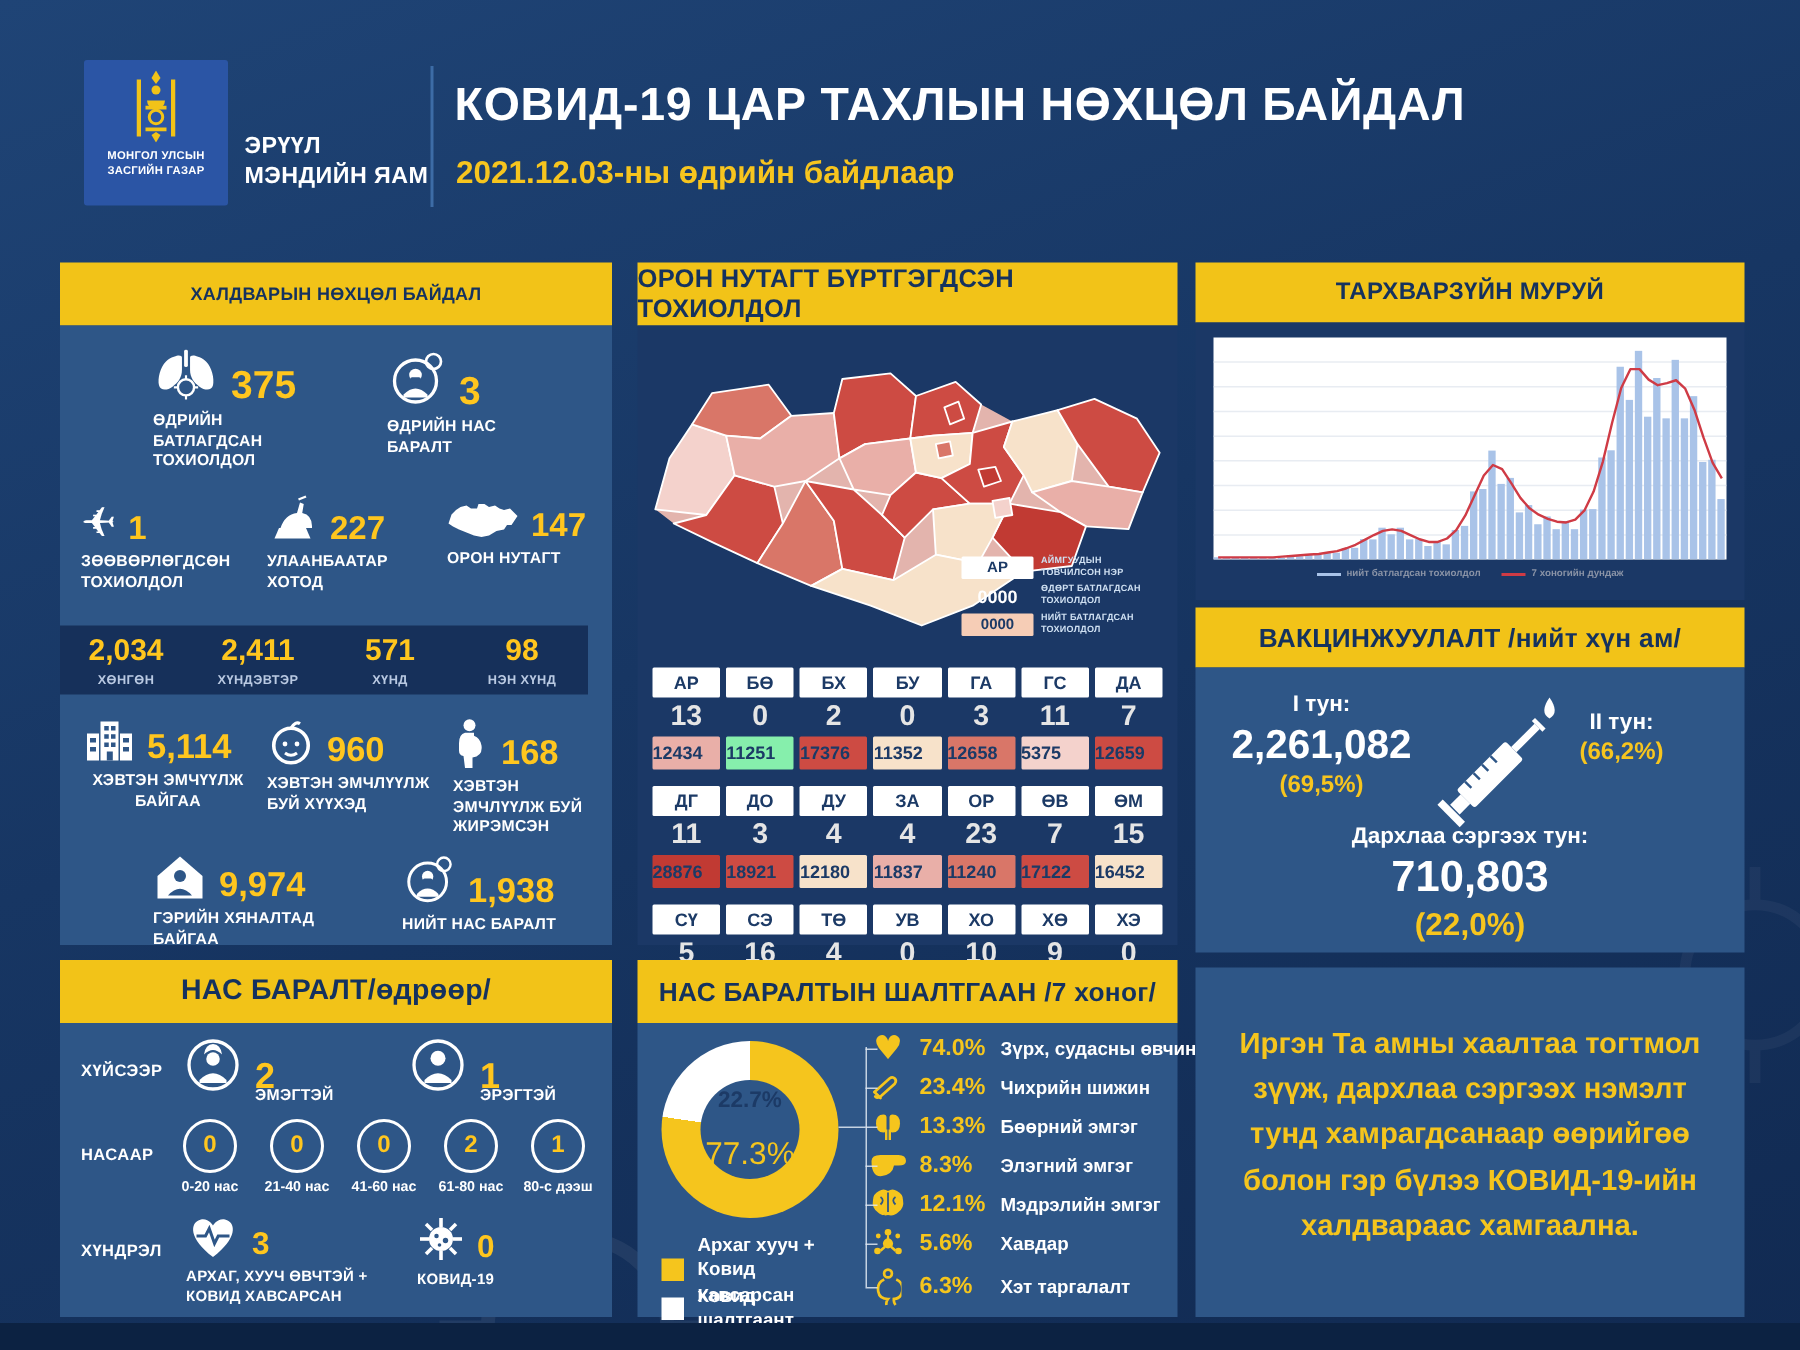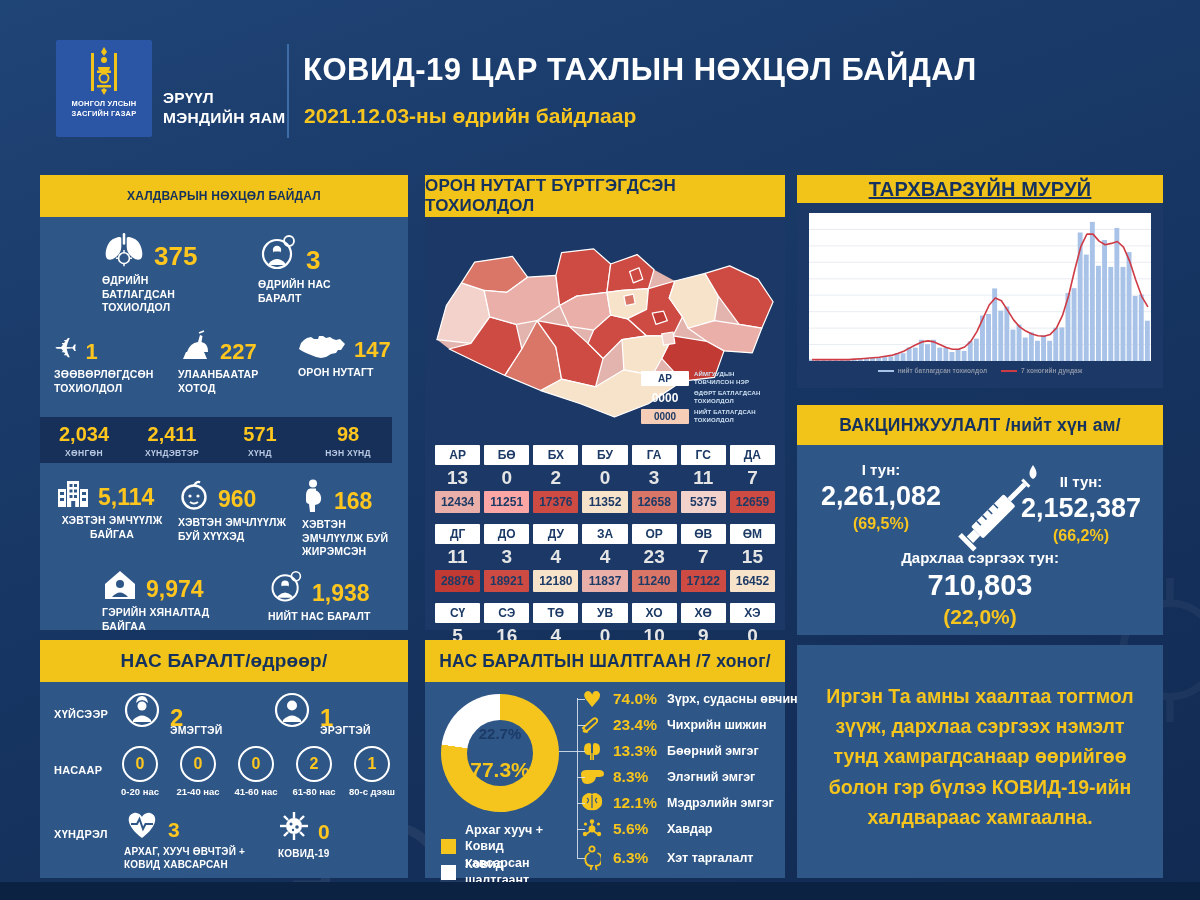--- a/index.html
+++ b/index.html
@@ -34,31 +34,31 @@
   
   .rowlbl{position:absolute;color:#fff;font-weight:bold;font-size:11px;letter-spacing:.3px;}
   .circ{width:36px;height:36px;border:2.5px solid #fff;border-radius:50%;display:flex;align-items:center;justify-content:center;color:#ffc61e;font-weight:bold;font-size:16px;}
   .agewrap{position:absolute;width:52px;text-align:center;}
   .agewrap .al{color:#fff;font-weight:bold;font-size:9.5px;margin-top:4px;line-height:1.25;}
   
   .prov-groups{position:absolute;left:10px;top:228px;width:340px;}
   .prov-group{display:grid;grid-template-columns:repeat(7,1fr);gap:4px;margin-bottom:11px;}
   .p-abbr{background:#fff;color:#1c3a66;font-weight:bold;font-size:12px;text-align:center;padding:3px 0;border-radius:1px;}
   .p-daily{color:#e5e5e5;font-weight:bold;font-size:19px;text-align:center;padding:2px 0;}
-  .p-total{color:#1c3a66;font-weight:bold;font-size:12px;text-align:center;padding:4px 0;border-radius:1px;}
+  .p-total{color:#1c3a66;font-weight:bold;font-size:12px;text-align:left;padding:4px 0;border-radius:1px;}
   
   .maplegend{position:absolute;right:6px;top:146px;width:128px;}
   .mlrow{display:flex;align-items:center;gap:5px;margin-bottom:4px;}
   .mlsample{width:48px;height:15px;display:flex;align-items:center;justify-content:center;font-weight:bold;font-size:10px;border-radius:1px;flex:none;}
   .mllbl{color:#cfe0f2;font-weight:bold;font-size:6px;line-height:1.25;letter-spacing:.2px;}
   
   .donut{position:absolute;left:16px;top:12px;width:118px;height:118px;border-radius:50%;}
   .hole{position:absolute;left:42px;top:38px;width:66px;height:66px;background:#2e5687;border-radius:50%;display:flex;flex-direction:column;align-items:center;justify-content:center;}
   .hole .p1{color:#1c3a66;font-weight:bold;font-size:15px;}
-  .hole .p2{color:#f5c51d;font-weight:bold;font-size:21px;margin-top:16px;}
+  .hole .p2{color:#f5c51d;font-weight:normal;font-size:21px;margin-top:16px;}
   .dleg{position:absolute;display:flex;gap:9px;align-items:center;}
   .dleg .sq{width:15px;height:15px;flex:none;margin-top:1px;}
   .dleg .t{color:#fff;font-weight:bold;font-size:12.5px;line-height:1.3;}
   .cause{position:absolute;display:flex;align-items:center;height:24px;}
   .cause .ic{width:30px;display:flex;justify-content:center;flex:none;}
   .cause .pc{width:54px;color:#f5c51d;font-weight:bold;font-size:15.5px;margin-left:6px;flex:none;}
   .cause .tx{color:#fff;font-weight:bold;font-size:12.5px;white-space:nowrap;}
   .bline{position:absolute;background:#dfe7f2;opacity:.85;}
   
   .plot{position:absolute;left:12px;top:10px;width:342px;height:148px;background:#fff;}
@@ -423,21 +423,21 @@
       <div class="prov-groups" id="prov-groups">
           <div class="prov-group">
             <div>
               <div class="p-abbr">АР</div>
               <div class="p-daily">13</div>
               <div class="p-total" style="background:#e9afa8">12434</div>
             </div>
             <div>
               <div class="p-abbr">БӨ</div>
               <div class="p-daily">0</div>
-              <div class="p-total" style="background:#fca5a5">11251</div>
+              <div class="p-total" style="background:#86efac">11251</div>
             </div>
             <div>
               <div class="p-abbr">БХ</div>
               <div class="p-daily">2</div>
               <div class="p-total" style="background:#cd4b43">17376</div>
             </div>
             <div>
               <div class="p-abbr">БУ</div>
               <div class="p-daily">0</div>
               <div class="p-total" style="background:#f7e2ca">11352</div>
@@ -648,21 +648,21 @@
               </g>
             </svg>
           </span>
         <span class="pc">6.3%</span>
         <span class="tx">Хэт таргалалт</span>
       </div>
     </div>
   </div>
 
   <div class="card" style="left:797px;top:175px;width:366px;">
-    <div class="card-h" style="font-size:20px;height:28px;text-decoration:underline;">ТАРХВАРЗҮЙН МУРУЙ</div>
+    <div class="card-h" style="font-size:16px;height:40px;">ТАРХВАРЗҮЙН МУРУЙ</div>
     <div class="card-b dark" style="height:185px;">
       <div class="plot">
         <svg id="curve-plot" width="342" height="148" viewBox="0 0 342 148">
             <line x1="0" x2="342" y1="16.4" y2="16.4" stroke="#e8ecf2" stroke-width="1"></line>
             <line x1="0" x2="342" y1="32.9" y2="32.9" stroke="#e8ecf2" stroke-width="1"></line>
             <line x1="0" x2="342" y1="49.3" y2="49.3" stroke="#e8ecf2" stroke-width="1"></line>
             <line x1="0" x2="342" y1="65.8" y2="65.8" stroke="#e8ecf2" stroke-width="1"></line>
             <line x1="0" x2="342" y1="82.2" y2="82.2" stroke="#e8ecf2" stroke-width="1"></line>
             <line x1="0" x2="342" y1="98.7" y2="98.7" stroke="#e8ecf2" stroke-width="1"></line>
             <line x1="0" x2="342" y1="115.1" y2="115.1" stroke="#e8ecf2" stroke-width="1"></line>
@@ -758,21 +758,20 @@
               <line x1="30" y1="54" x2="30" y2="60"></line>
               <line x1="38" y1="54" x2="38" y2="60"></line>
               <line x1="46" y1="54" x2="46" y2="60"></line>
               <line x1="54" y1="54" x2="54" y2="60"></line>
             </g>
         </g>
         <path d="M88 18 q7 10 0 14 q-7 -4 0 -14z" fill="#fff"></path>
       </svg>
       <div class="vax-block" style="left:204px;top:28px;width:160px;">
         <div class="dl">II тун:</div>
-        <div class="dn">2,152,387</div>
         <div class="dp">(66,2%)</div>
       </div>
       <div class="vax-block" style="left:40px;top:104px;width:286px;">
         <div class="dl">Дархлаа сэргээх тун:</div>
         <div class="dn" style="font-size:29px;">710,803</div>
         <div class="dp" style="font-size:21px;">(22,0%)</div>
       </div>
     </div>
   </div>
 

